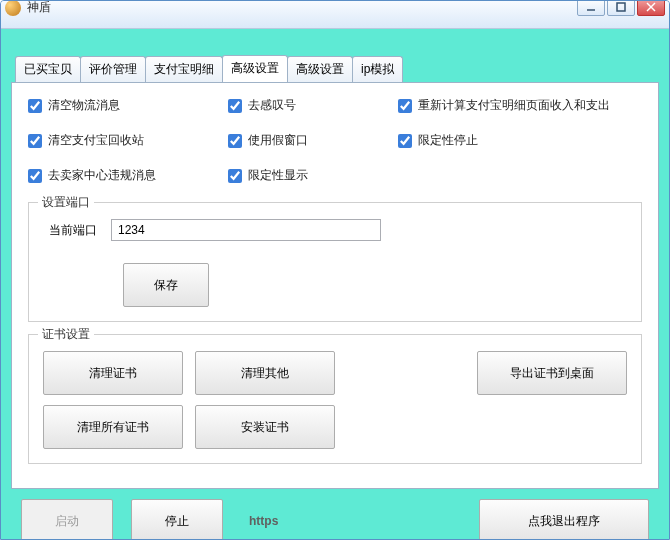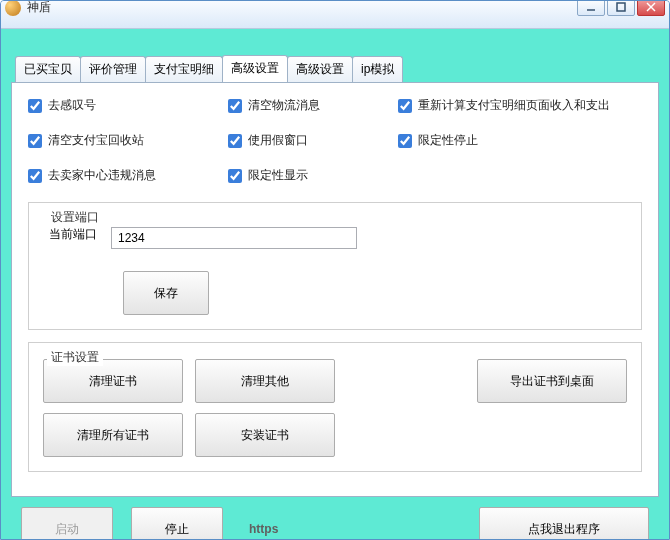--- a/index.html
+++ b/index.html
@@ -18,25 +18,25 @@
 .tab { padding: 4px 8px; border: 1px solid #9fb2c7; border-bottom: none; background: linear-gradient(#fdfdfe,#e9f0f8); border-radius: 3px 3px 0 0; margin-right: -1px; cursor: pointer; position: relative; top: 1px; }
 .tab.active { background: #fff; z-index: 2; top: 0; padding-bottom: 5px; border-color:#9fb2c7; }
 .panel { border: 1px solid #9fb2c7; background: #fff; flex:1; padding: 14px 16px 12px 16px; position: relative; }
 
 .checks-grid { display: grid; grid-template-columns: 200px 170px 1fr; row-gap: 18px; margin-bottom: 18px; }
 .check { display: flex; align-items: center; gap: 6px; }
 .check input { width: 14px; height: 14px; accent-color:#3a7edb; }
 .check span { color:#222; }
 
 .fieldset { border: 1px solid #cfcfcf; padding: 16px 14px 14px 14px; margin-bottom: 12px; position: relative; }
-.fieldset .legend { position: absolute; top: -9px; left: 18px; background: #fff; padding: 0 4px; color: #333; margin-top: 15px; }
+.fieldset .legend { position: absolute; top: -9px; left: 9px; background: #fff; padding: 0 4px; color: #333; }
 
 .port-row { display:flex; align-items:center; gap:14px; }
 .port-row label { margin-left:6px; }
-.port-row input[type=text] { width: 246px; height: 22px; border: 1px solid #abadb3; padding: 2px 6px; margin-top: 8px; }
+.port-row input[type=text] { width: 270px; height: 22px; border: 1px solid #abadb3; padding: 2px 6px; }
 .save-row { margin-top: 22px; margin-left: 80px; }
 .btn { height: 44px; border: 1px solid #acacac; background: linear-gradient(#fdfdfd,#e4e4e4); border-radius:2px; padding: 0 14px; cursor: pointer; }
 .btn-save { width: 86px; }
 
 .cert-grid { display:grid; grid-template-columns: 140px 140px 1fr 150px; gap: 10px 12px; }
 .cert-grid .btn { width: 100%; }
 .cert-grid .spacer { }
 
 .bottom-bar { display:flex; align-items:center; gap: 18px; padding: 10px 10px 6px 10px; }
 .bottom-bar .https { color:#606060; margin-left: 8px; font-weight: bold; }
@@ -79,25 +79,25 @@
       <div class="tab">支付宝明细</div>
       <div class="tab active">高级设置</div>
       <div class="tab">高级设置</div>
       <div class="tab">ip模拟</div>
     </div>
 
     <div class="panel">
       <div class="checks-grid">
         <label class="check">
             <input type="checkbox" checked="" style="">
-            <span>去感叹号</span>
+            <span>清空物流消息</span>
           </label>
         <label class="check">
             <input type="checkbox" checked="" style="">
-            <span>清空物流消息</span>
+            <span>去感叹号</span>
           </label>
         <label class="check">
             <input type="checkbox" checked="" style="">
             <span>重新计算支付宝明细页面收入和支出</span>
           </label>
 
         <label class="check">
             <input type="checkbox" checked="" style="">
             <span>清空支付宝回收站</span>
           </label>

